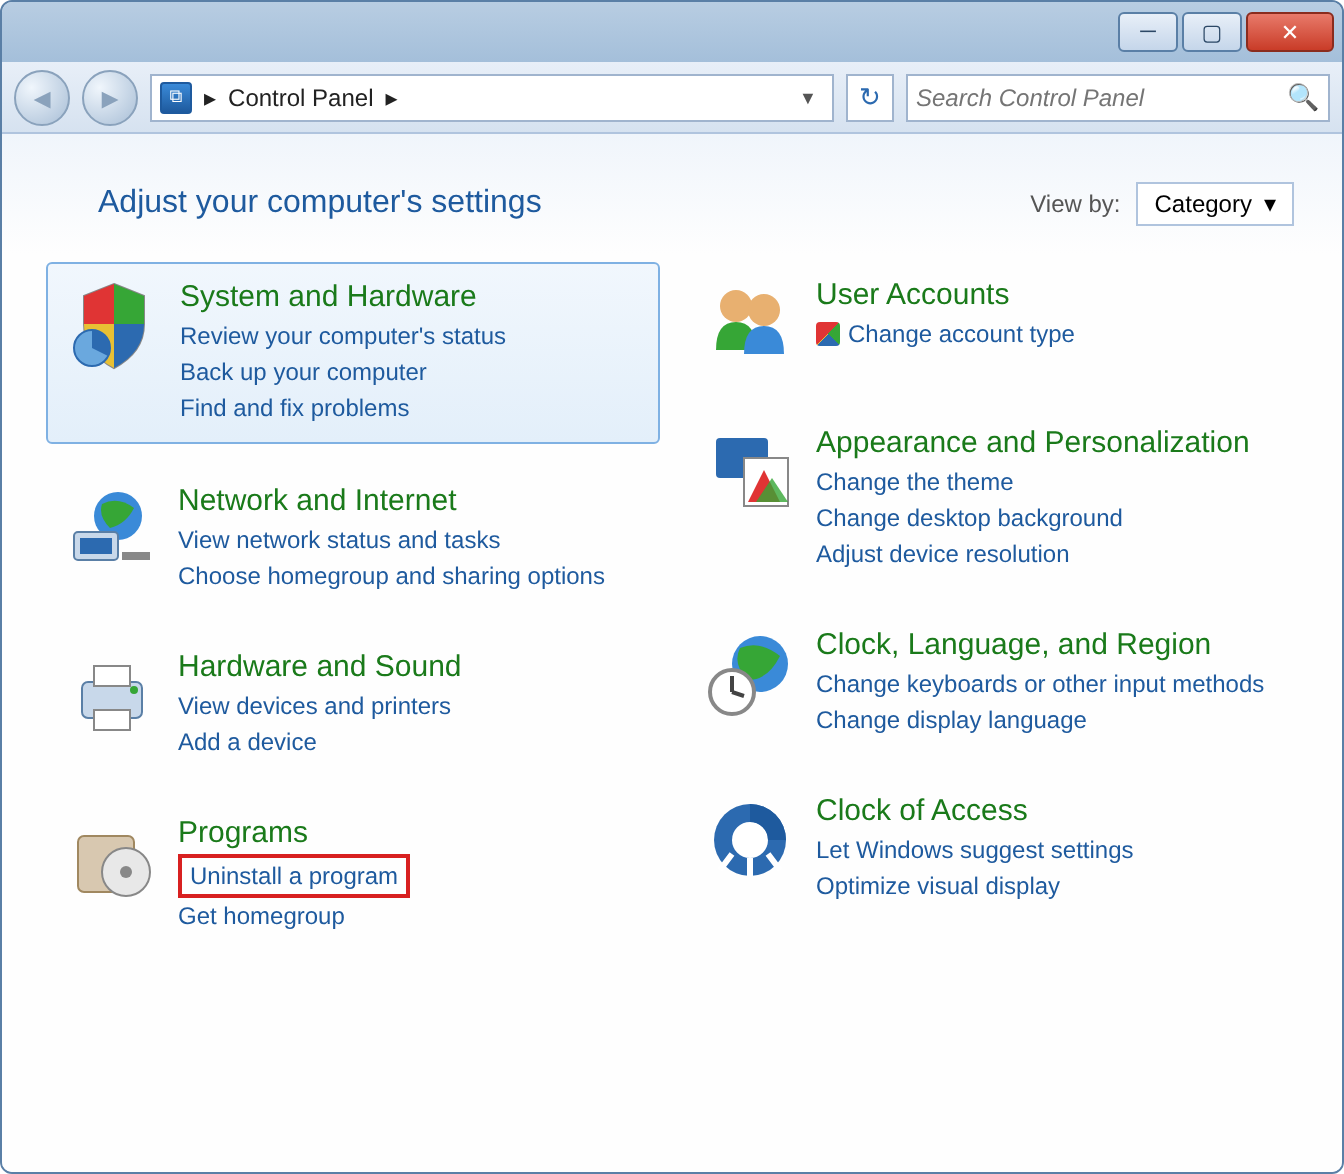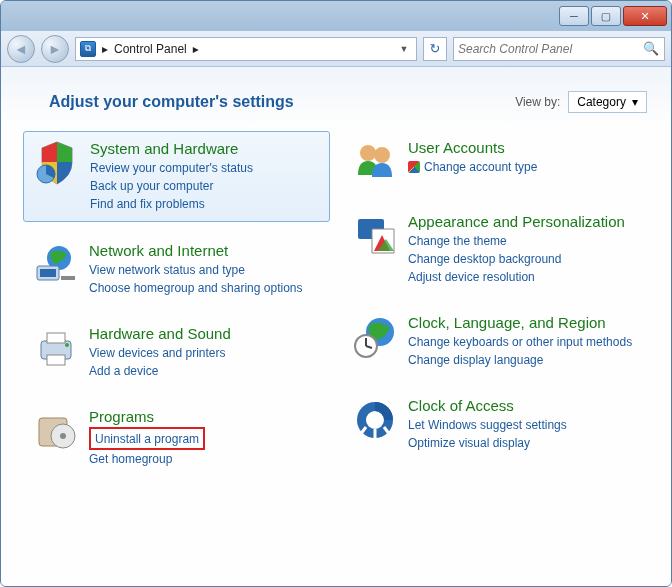--- a/index.html
+++ b/index.html
@@ -147,21 +147,21 @@
 }
 .header-row {
   display: flex;
   justify-content: space-between;
   align-items: center;
   padding: 0 10px 18px 34px;
 }
 .page-title {
   color: #1e5a9e;
   font-size: 16px;
-  font-weight: 700;
+  font-weight: 400;
 }
 .viewby {
   display: flex;
   align-items: center;
   gap: 8px;
   font-size: 12px;
   color: #555;
 }
 .viewby-select {
   border: 1px solid #b0c4de;
@@ -309,21 +309,21 @@
             <svg viewBox="0 0 46 46">
               <circle cx="26" cy="16" r="12" fill="#3a8ad8"></circle>
               <path d="M18 10 Q26 6 34 12 Q30 20 22 22 Q16 16 18 10" fill="#36a636"></path>
               <rect x="4" y="24" width="22" height="14" rx="2" fill="#c8d8ea" stroke="#5a7fa6"></rect>
               <rect x="7" y="27" width="16" height="8" fill="#2c6ab0"></rect>
               <rect x="28" y="34" width="14" height="4" fill="#888"></rect>
             </svg>
           </div>
           <div class="cat-body">
             <div class="cat-title">Network and Internet</div>
-            <a class="cat-link">View network status and type</a>
+            <a class="cat-link">View network status and tasks</a>
             <a class="cat-link">Choose homegroup and sharing options</a>
           </div>
         </div>
 
         <div class="cat">
           <div class="cat-icon">
             <svg viewBox="0 0 46 46">
               <rect x="8" y="16" width="30" height="18" rx="3" fill="#c8d8ea" stroke="#5a7fa6"></rect>
               <rect x="14" y="8" width="18" height="10" fill="#fff" stroke="#888"></rect>
               <rect x="14" y="30" width="18" height="10" fill="#fff" stroke="#888"></rect>

